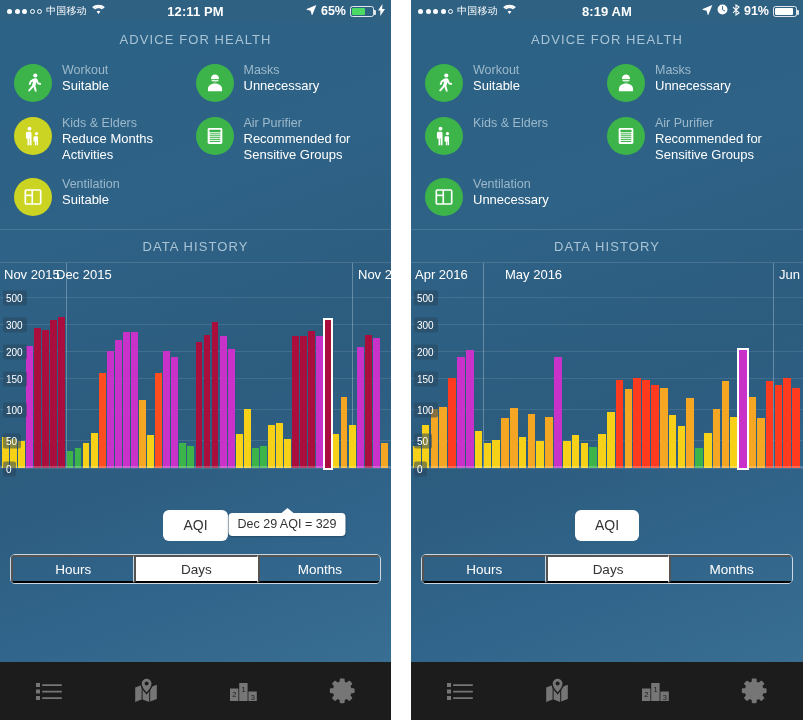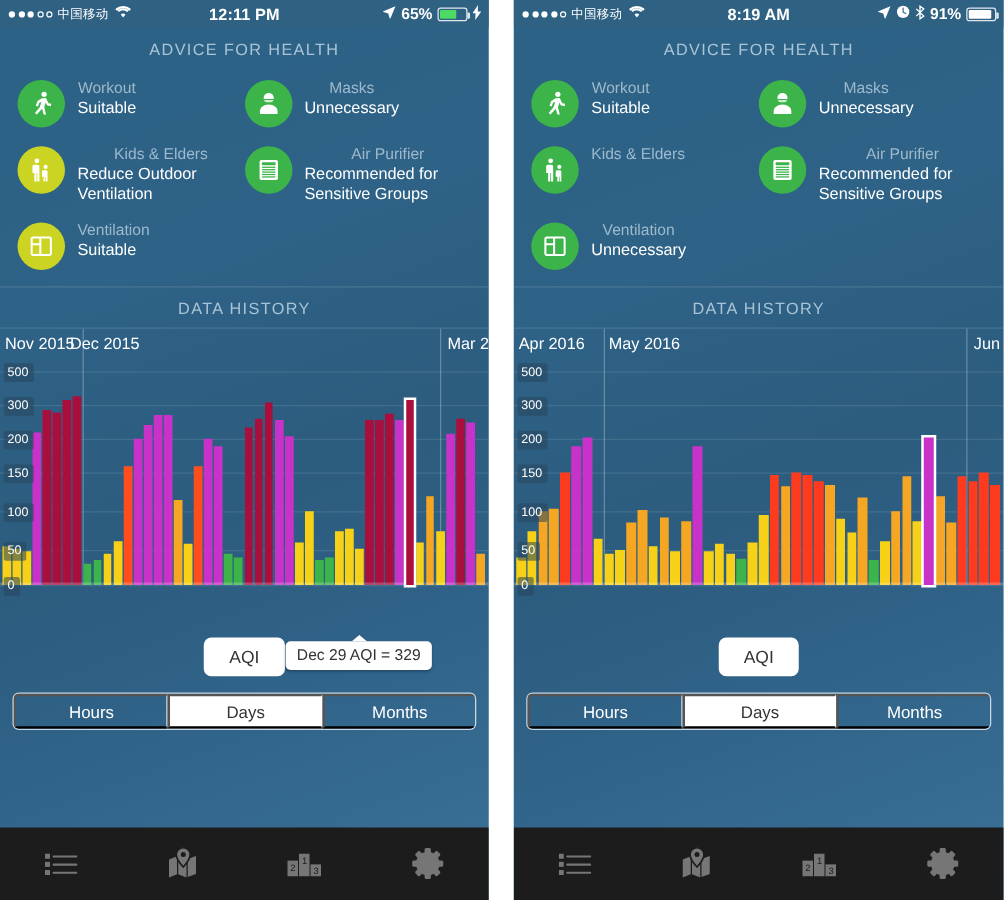--- a/index.html
+++ b/index.html
@@ -63,21 +63,21 @@
 
   
   .advice { display: flex; flex-wrap: wrap; padding: 6px 14px 0 14px; }
   .adv-item { width: 50%; display: flex; align-items: flex-start; margin-bottom: 13px; }
   .adv-ico {
     width: 38px; height: 38px; border-radius: 50%;
     display: flex; align-items: center; justify-content: center;
     flex: 0 0 38px; margin-right: 10px; margin-top: 2px;
   }
   .adv-txt { padding-top: 1px; }
-  .adv-title { color: #9db9cb; font-size: 12.5px; line-height: 15px; text-align: center; }
+  .adv-title { color: #9db9cb; font-size: 12.5px; line-height: 15px; }
   .adv-val { color: #ffffff; font-size: 13px; line-height: 16px; }
 
   
   .chart-wrap { position: relative; height: 205px; }
   .months { position: absolute; left: 0; right: 0; top: 0; height: 24px; }
   .mlabel {
     position: absolute; top: 4px; color: #fff; font-size: 13px; white-space: nowrap;
   }
   .mdiv { position: absolute; top: 0; width: 1px; background: rgba(255,255,255,.28); }
   .plot { position: absolute; left: 0; right: 0; top: 24px; bottom: 0; }
@@ -198,21 +198,21 @@
           <div class="adv-ico" style="background: rgb(203, 212, 34);">
             <svg width="22" height="22" viewBox="0 0 24 24" fill="#fff">
               <circle cx="8.2" cy="4" r="2.1"></circle>
               <path d="M10.4 7.4H6.1c-.9 0-1.6.7-1.6 1.6v5.6h1.7V22h1.9v-7.4h.6V22h1.9V9c0-.9-.7-1.6-1.6-1.6z" transform="translate(-.2 0)"></path>
               <circle cx="15.8" cy="9.3" r="1.8"></circle>
               <path d="M17.6 12.2h-3.6c-.8 0-1.4.6-1.4 1.4v4.3h1.4V22h1.5v-4.1h.5V22h1.5v-8.4c0-.8-.6-1.4-1.4-1.4z"></path>
             </svg>
           </div>
           <div class="adv-txt">
             <div class="adv-title">Kids &amp; Elders</div>
-            <div class="adv-val">Reduce Outdoor Ventilation</div>
+            <div class="adv-val">Reduce Months Activities</div>
           </div>
         </div>
         <div class="adv-item">
           <div class="adv-ico" style="background: rgb(60, 180, 74);">
             <svg width="22" height="22" viewBox="0 0 24 24">
               <rect x="4" y="3.2" width="16" height="17.6" rx="1.6" fill="#fff"></rect>
               <rect x="6" y="5.2" width="12" height="2.6" rx=".6" fill="#3cb44a"></rect>
               <g fill="#3cb44a">
                 <rect x="6.5" y="5.9" width="1.1" height="1.1"></rect>
                 <rect x="9.3" y="5.9" width="1.1" height="1.1"></rect>
@@ -247,21 +247,21 @@
           </div>
         </div>
       </div>
       <div class="sec-head hist">DATA HISTORY</div>
       <div class="chart-wrap">
         <div class="months">
           <div class="mlabel" style="left: 4px;">Nov 2015</div>
           <div class="mdiv" style="left: 66px; height: 205px;"></div>
           <div class="mlabel" style="left: 56px;">Dec 2015</div>
           <div class="mdiv" style="left: 352px; height: 205px;"></div>
-          <div class="mlabel" style="left: 358px;">Mar 2</div>
+          <div class="mlabel" style="left: 358px;">Nov 2</div>
         </div>
         <div class="plot">
           <div class="gridline" style="top: 9.955px;"></div>
           <div class="ylab" style="top: 10.955px;">500</div>
           <div class="gridline" style="top: 37.105px;"></div>
           <div class="ylab" style="top: 38.105px;">300</div>
           <div class="gridline" style="top: 64.255px;"></div>
           <div class="ylab" style="top: 65.255px;">200</div>
           <div class="gridline" style="top: 91.405px;"></div>
           <div class="ylab" style="top: 92.405px;">150</div>
@@ -492,21 +492,21 @@
             <div class="adv-title">Ventilation</div>
             <div class="adv-val">Unnecessary</div>
           </div>
         </div>
       </div>
       <div class="sec-head hist">DATA HISTORY</div>
       <div class="chart-wrap">
         <div class="months">
           <div class="mlabel" style="left: 4px;">Apr 2016</div>
           <div class="mdiv" style="left: 72px; height: 205px;"></div>
-          <div class="mlabel" style="left: 76px;">May 2016</div>
+          <div class="mlabel" style="left: 94px;">May 2016</div>
           <div class="mdiv" style="left: 362px; height: 205px;"></div>
           <div class="mlabel" style="left: 368px;">Jun</div>
         </div>
         <div class="plot">
           <div class="gridline" style="top: 9.955px;"></div>
           <div class="ylab" style="top: 10.955px;">500</div>
           <div class="gridline" style="top: 37.105px;"></div>
           <div class="ylab" style="top: 38.105px;">300</div>
           <div class="gridline" style="top: 64.255px;"></div>
           <div class="ylab" style="top: 65.255px;">200</div>

